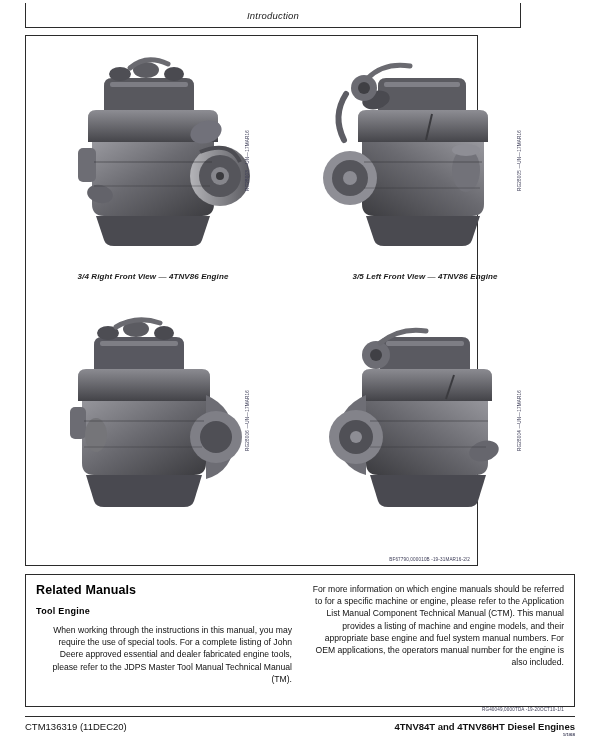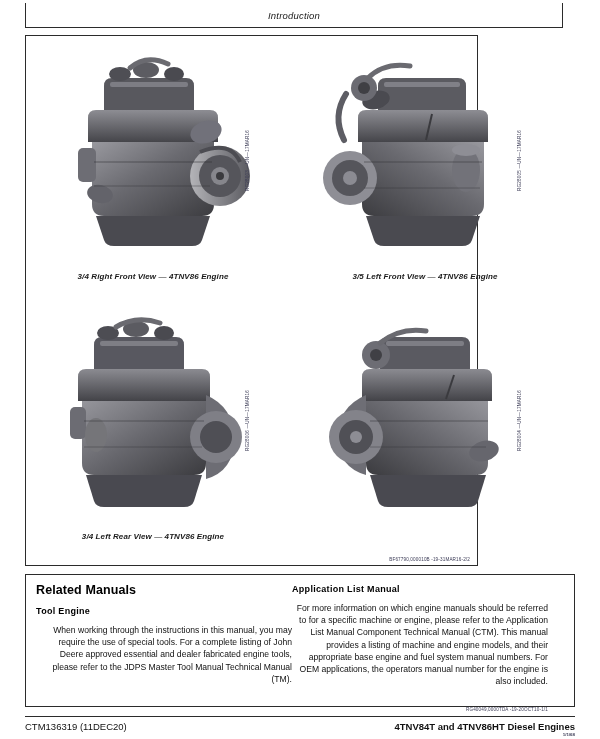--- a/index.html
+++ b/index.html
@@ -23,21 +23,21 @@
     height: 739px;
     box-sizing: border-box;
     padding: 0;
   }
 
   
   .header-band {
     position: absolute;
     left: 25px;
     top: 3px;
-    width: 538px;
+    width: 496px;
     height: 25px;
     border: 1px solid #2b2b2b;
     border-top: none;
     box-sizing: border-box;
     display: flex;
     align-items: center;
     justify-content: center;
   }
   .header-title {
     font-size: 9.5px;
@@ -138,20 +138,21 @@
     box-sizing: border-box;
     background: #ffffff;
   }
   .related-cols {
     position: relative;
     width: 100%;
     height: 100%;
     padding: 8px 10px 0 10px;
     box-sizing: border-box;
     display: flex;
+    gap: 16px;
   }
   .col {
     position: relative;
     width: 256px;
   }
   .section-title {
     font-size: 12.5px;
     font-weight: bold;
     margin: 0 0 9px 0;
     letter-spacing: 0.1px;
@@ -357,21 +358,20 @@
 
             <path d="M52 168 L168 168 L160 194 Q158 200 150 200 L70 200 Q62 200 60 194 Z" fill="#494950"></path>
 
             <rect x="36" y="100" width="16" height="32" rx="5" fill="#6c6c73"></rect>
 
             <ellipse cx="62" cy="128" rx="11" ry="17" fill="#757579"></ellipse>
             <path d="M50 114 L170 114" stroke="#2f2f33" stroke-width="1" opacity="0.5"></path>
             <path d="M50 140 L168 140" stroke="#2f2f33" stroke-width="1" opacity="0.38"></path>
           </svg>
         </div>
-        <div class="fig-caption">3/4 Left Rear View — 4TNV86 Engine</div>
         <div class="fig-refcode">RG28006 —UN—17MAR16</div>
       </div>
 
       <div class="fig-cell r2c2">
         <div class="fig-image-area">
           <svg class="engine-svg" width="230" height="215" viewBox="0 0 230 215">
             <defs>
               <linearGradient id="g4a" x1="1" y1="0" x2="0" y2="1">
                 <stop offset="0%" stop-color="#97979d"></stop>
                 <stop offset="50%" stop-color="#67676d"></stop>
@@ -413,21 +413,20 @@
   </div>
 
   <div class="related-panel">
     <div class="related-cols">
       <div class="col">
         <h2 class="section-title">Related Manuals</h2>
         <h3 class="sub-title">Tool Engine</h3>
         <p class="body-text">When working through the instructions in this manual, you may require the use of special tools. For a complete listing of John Deere approved essential and dealer fabricated engine tools, please refer to the JDPS Master Tool Manual Technical Manual (TM).</p>
       </div>
       <div class="col">
-        <h3 class="sub-title topgap">Application List Manual</h3>
         <p class="body-text">For more information on which engine manuals should be referred to for a specific machine or engine, please refer to the Application List Manual Component Technical Manual (CTM). This manual provides a listing of machine and engine models, and their appropriate base engine and fuel system manual numbers. For OEM applications, the operators manual number for the engine is also included.</p>
         <div class="col-refcode">RG40049,0000TDA -19-20OCT10-1/1</div>
       </div>
     </div>
   </div>
 
   <div class="footer-rule"></div>
   <div class="footer">
     <span class="footer-left">CTM136319 (11DEC20)</span>
     <span class="footer-right">4TNV84T and 4TNV86HT Diesel Engines<span class="footer-page">1/1/68</span></span>

